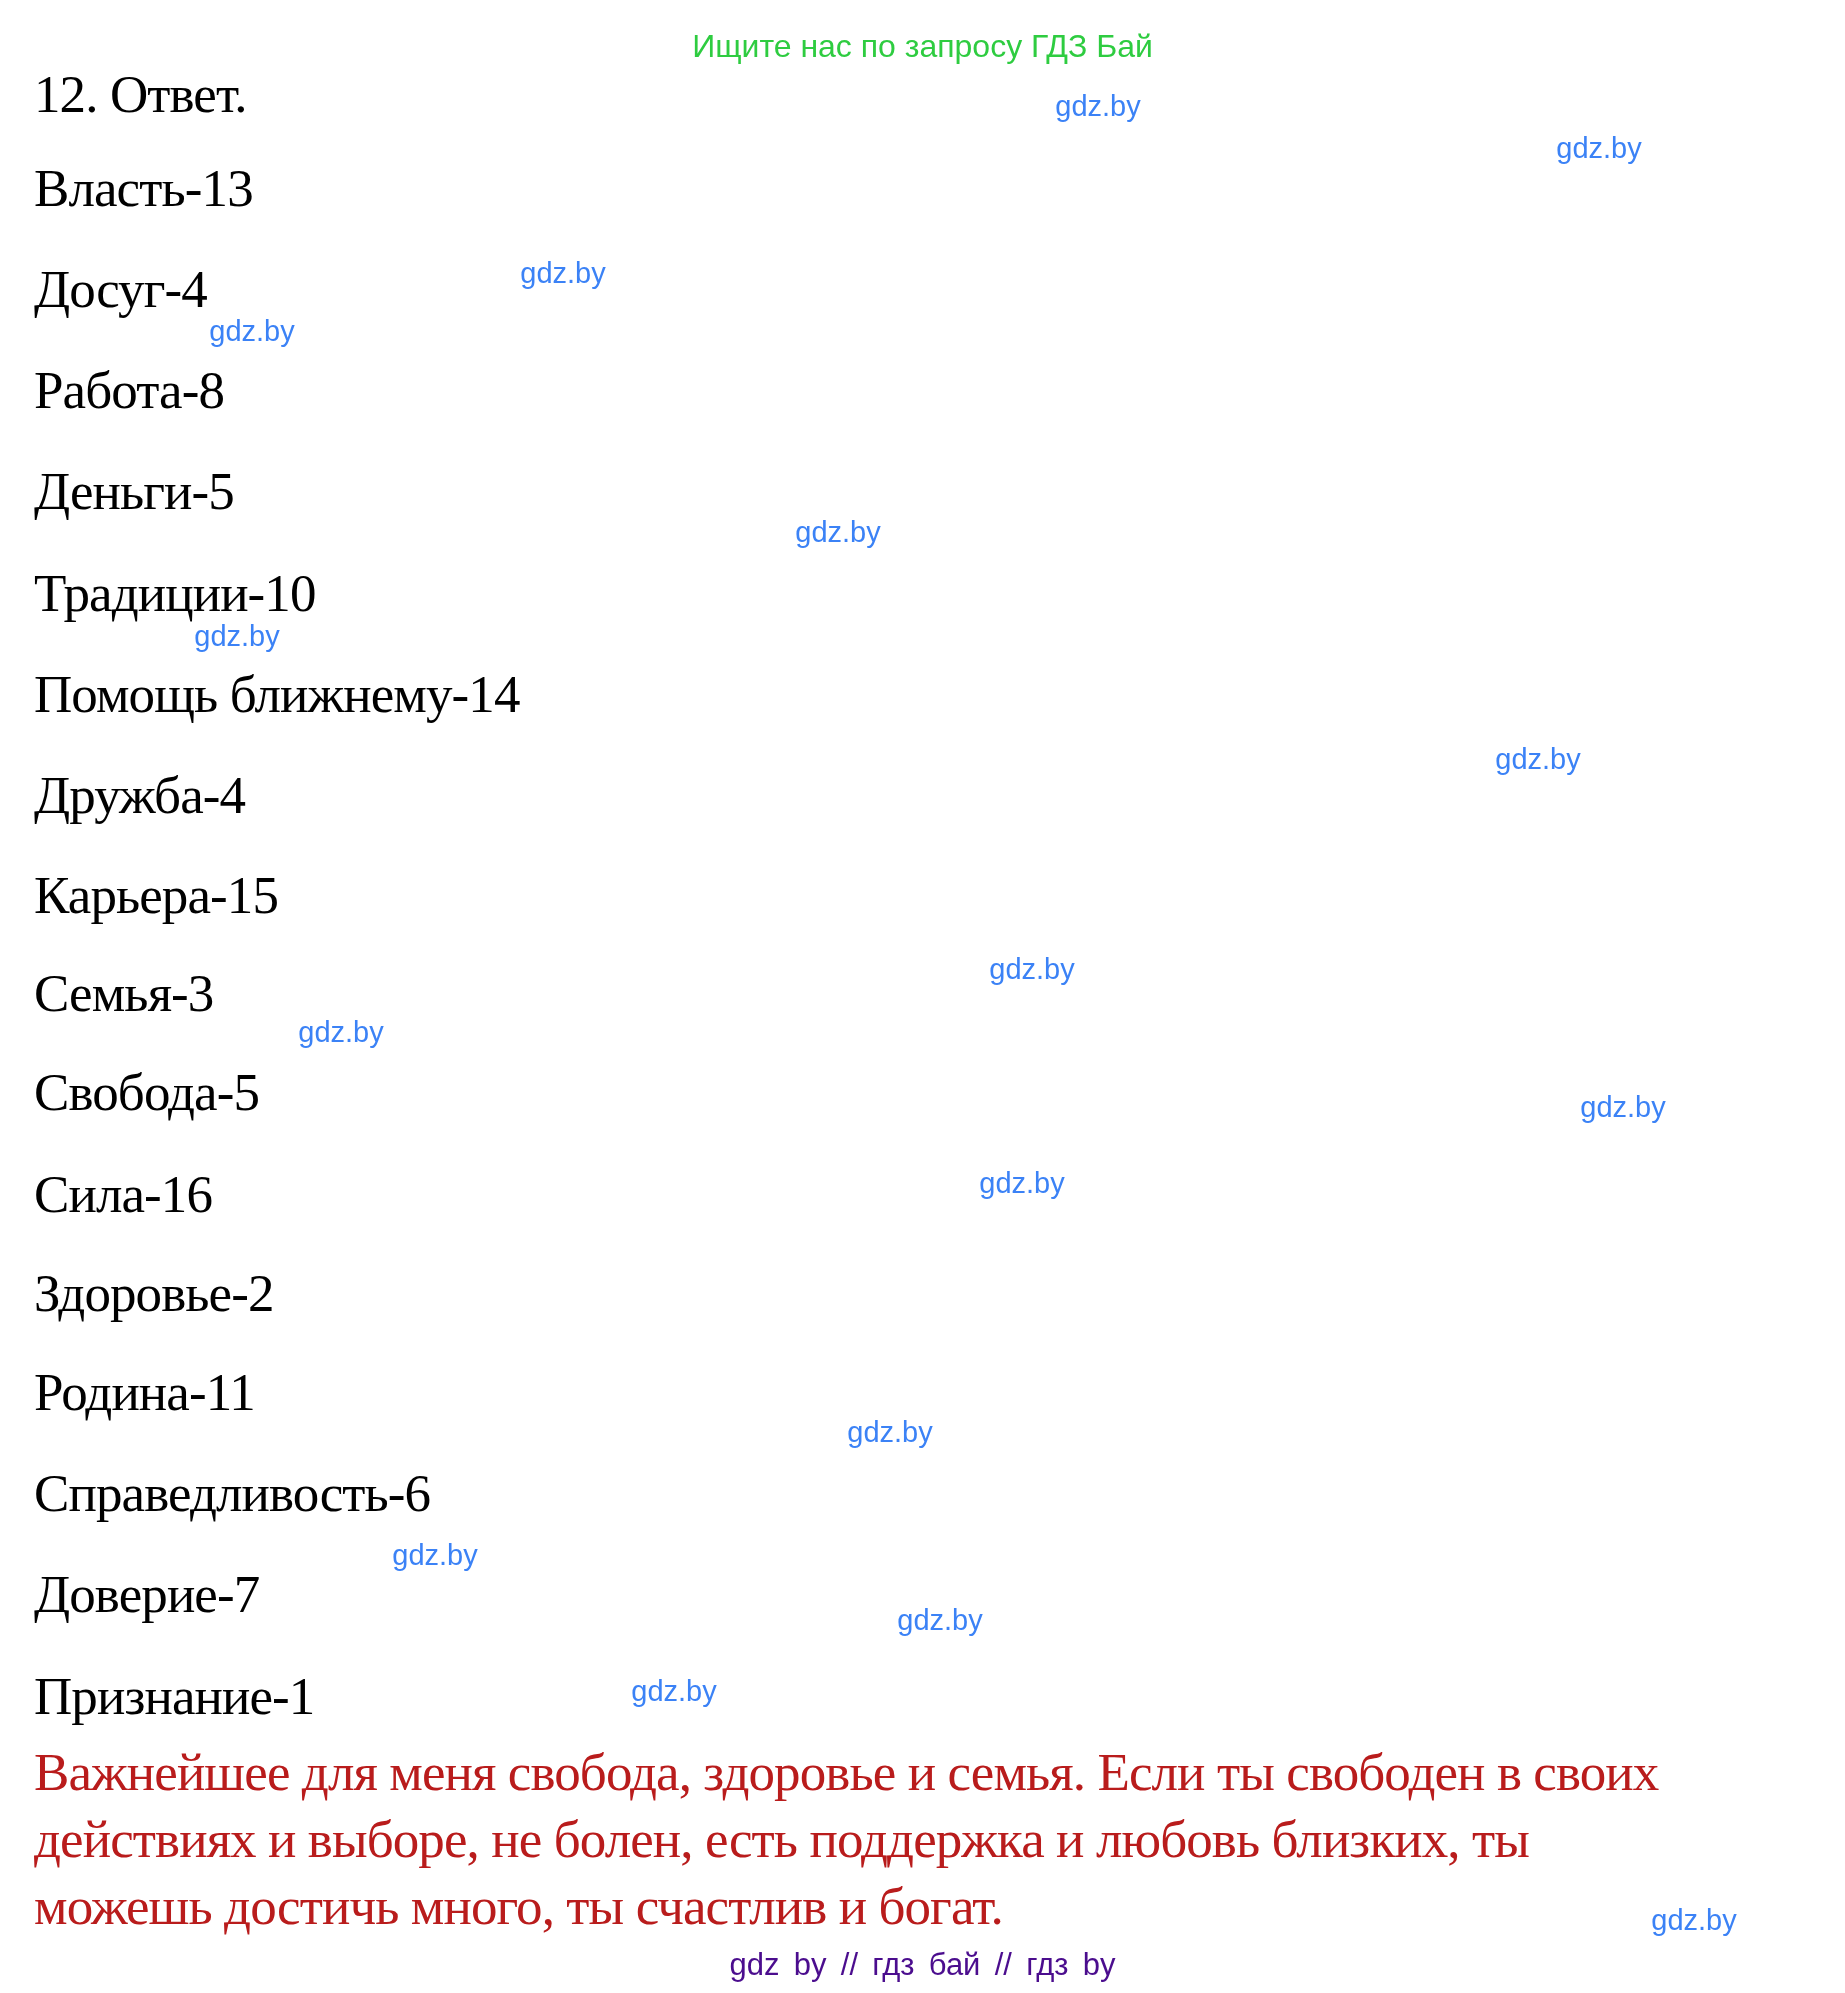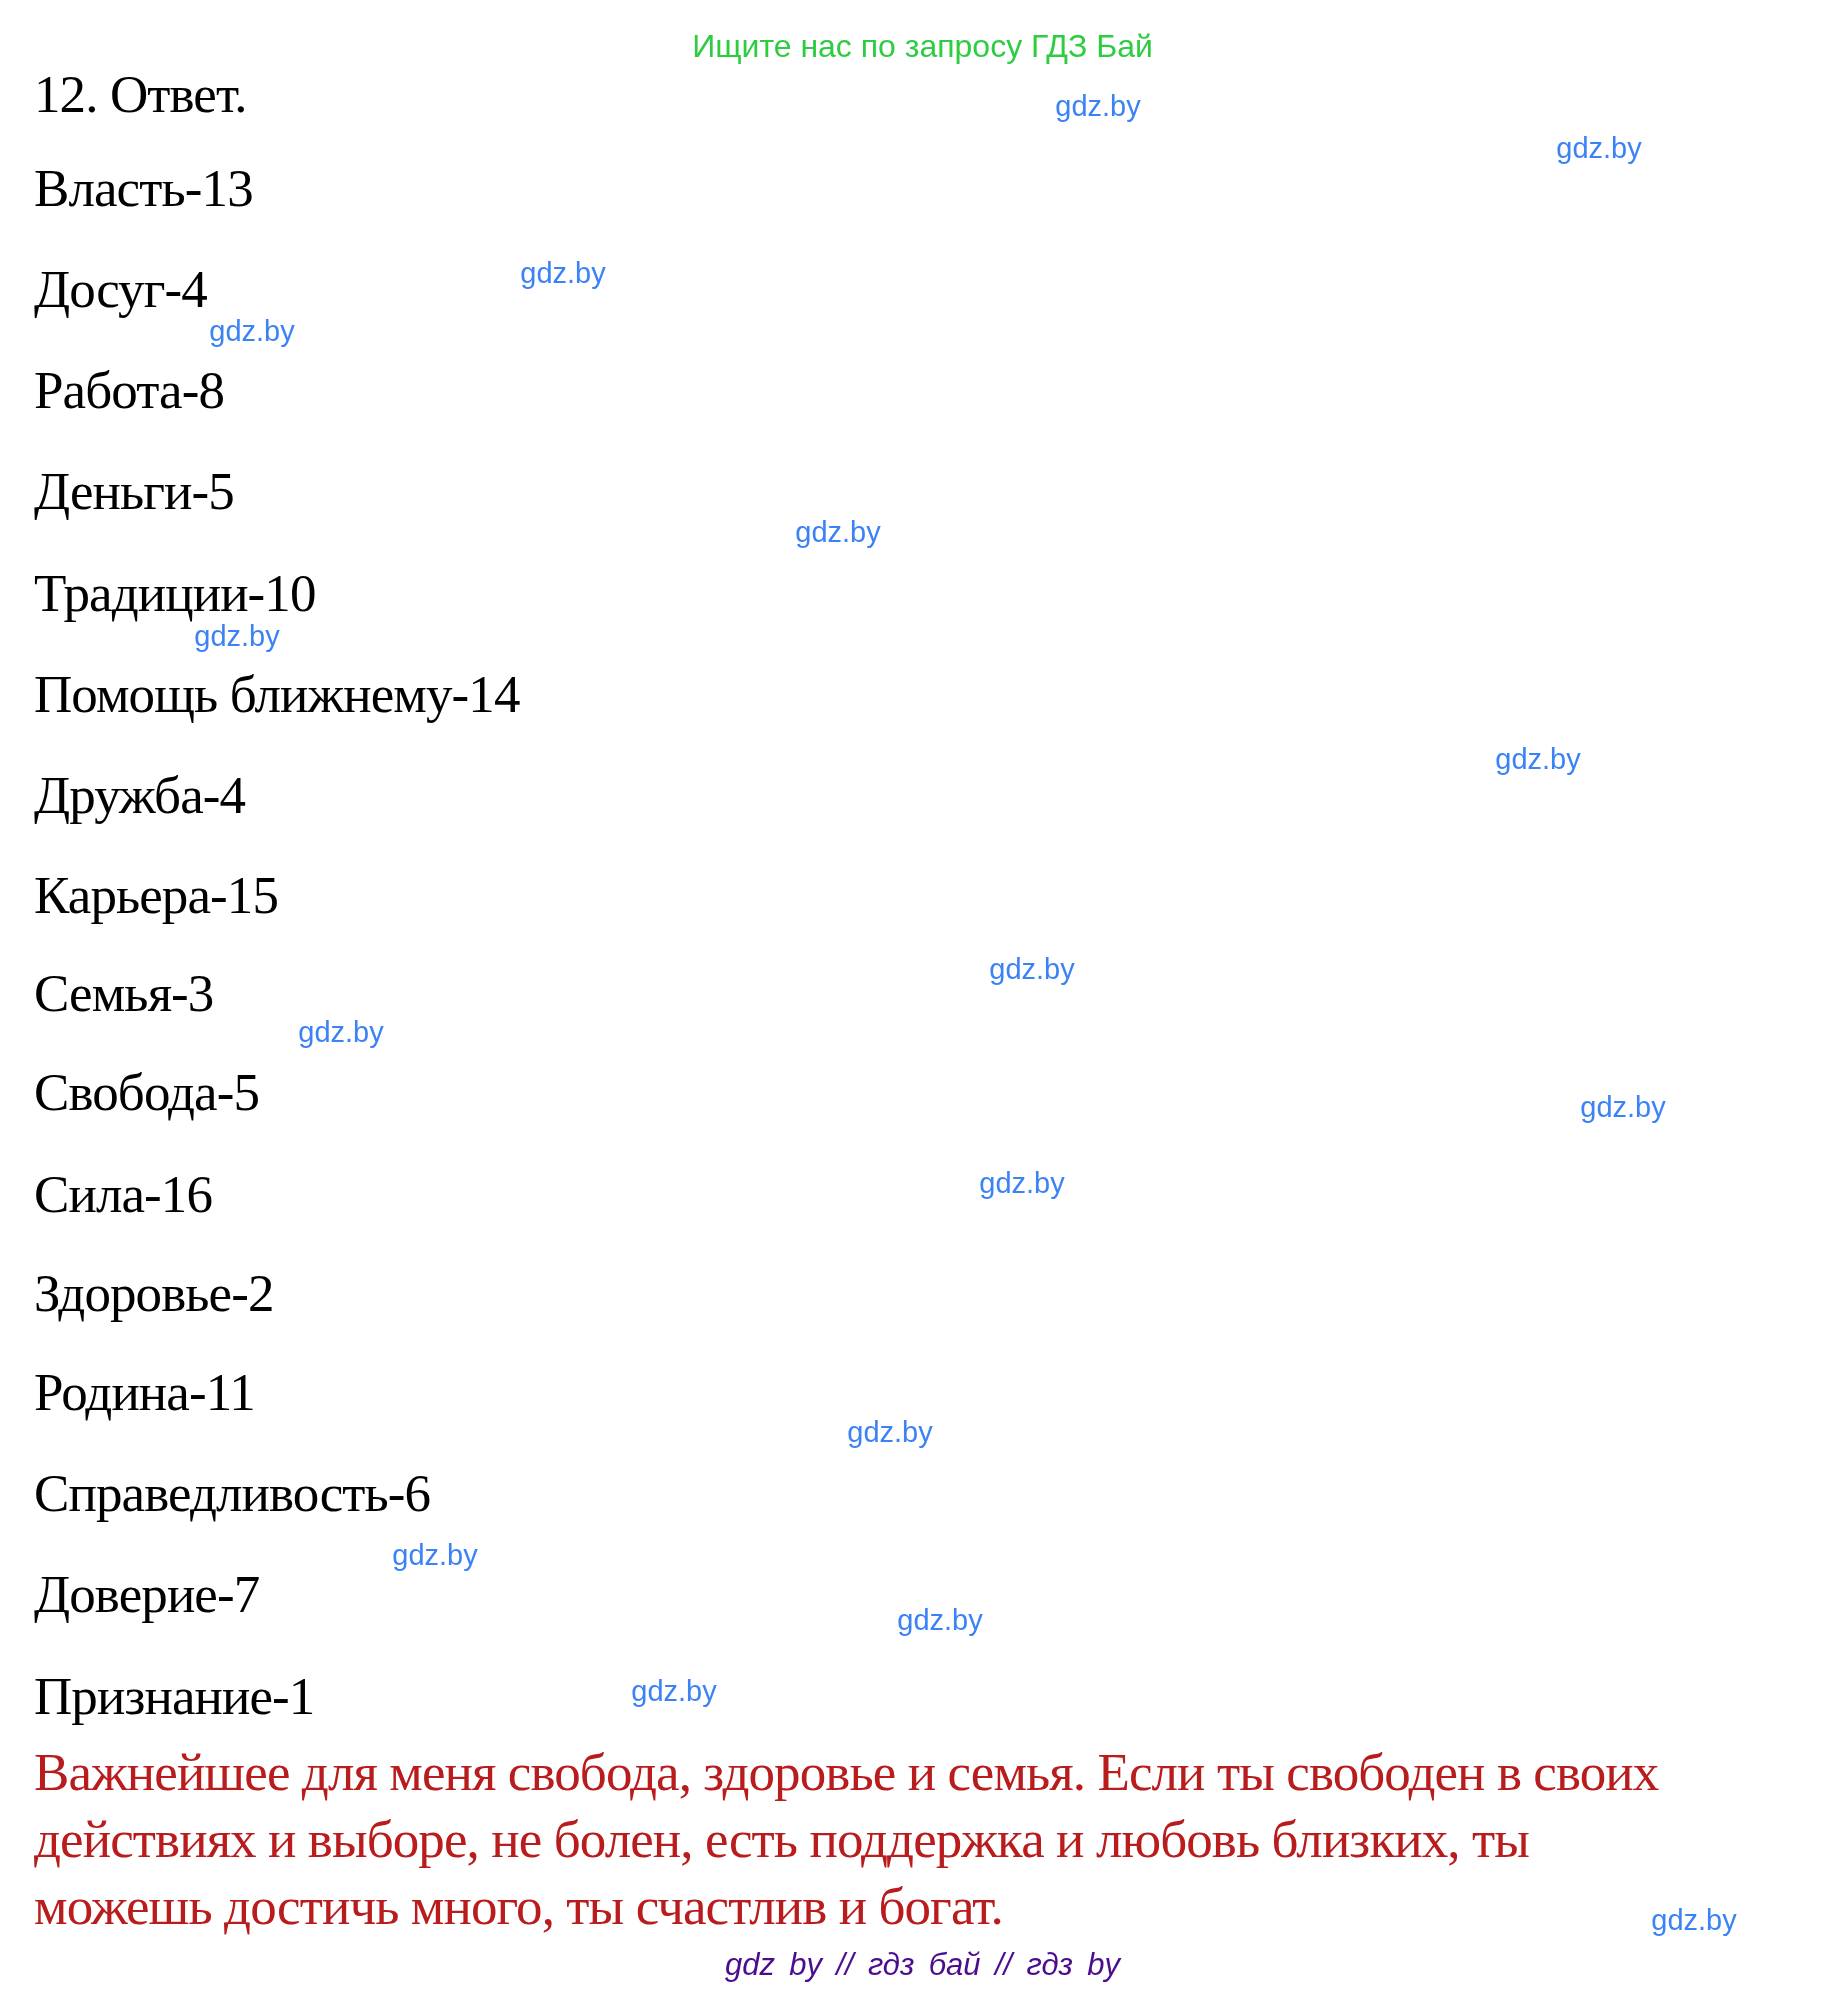--- a/index.html
+++ b/index.html
@@ -52,21 +52,20 @@
   .footer {
     position: absolute;
     top: 1946px; left: 0; width: 100%;
     text-align: center;
     font-family: "Liberation Sans", sans-serif;
     font-size: 31px;
     line-height: 38px;
     word-spacing: 5.7px;
     color: #4b0d8e;
     white-space: nowrap;
-    font-style: italic;
   }
 </style>
 </head>
 <body>
 
 <div>
 
   <div class="banner">Ищите нас по запросу ГДЗ Бай</div>
 
   <div class="line" style="top:38px">12. Ответ.</div>

